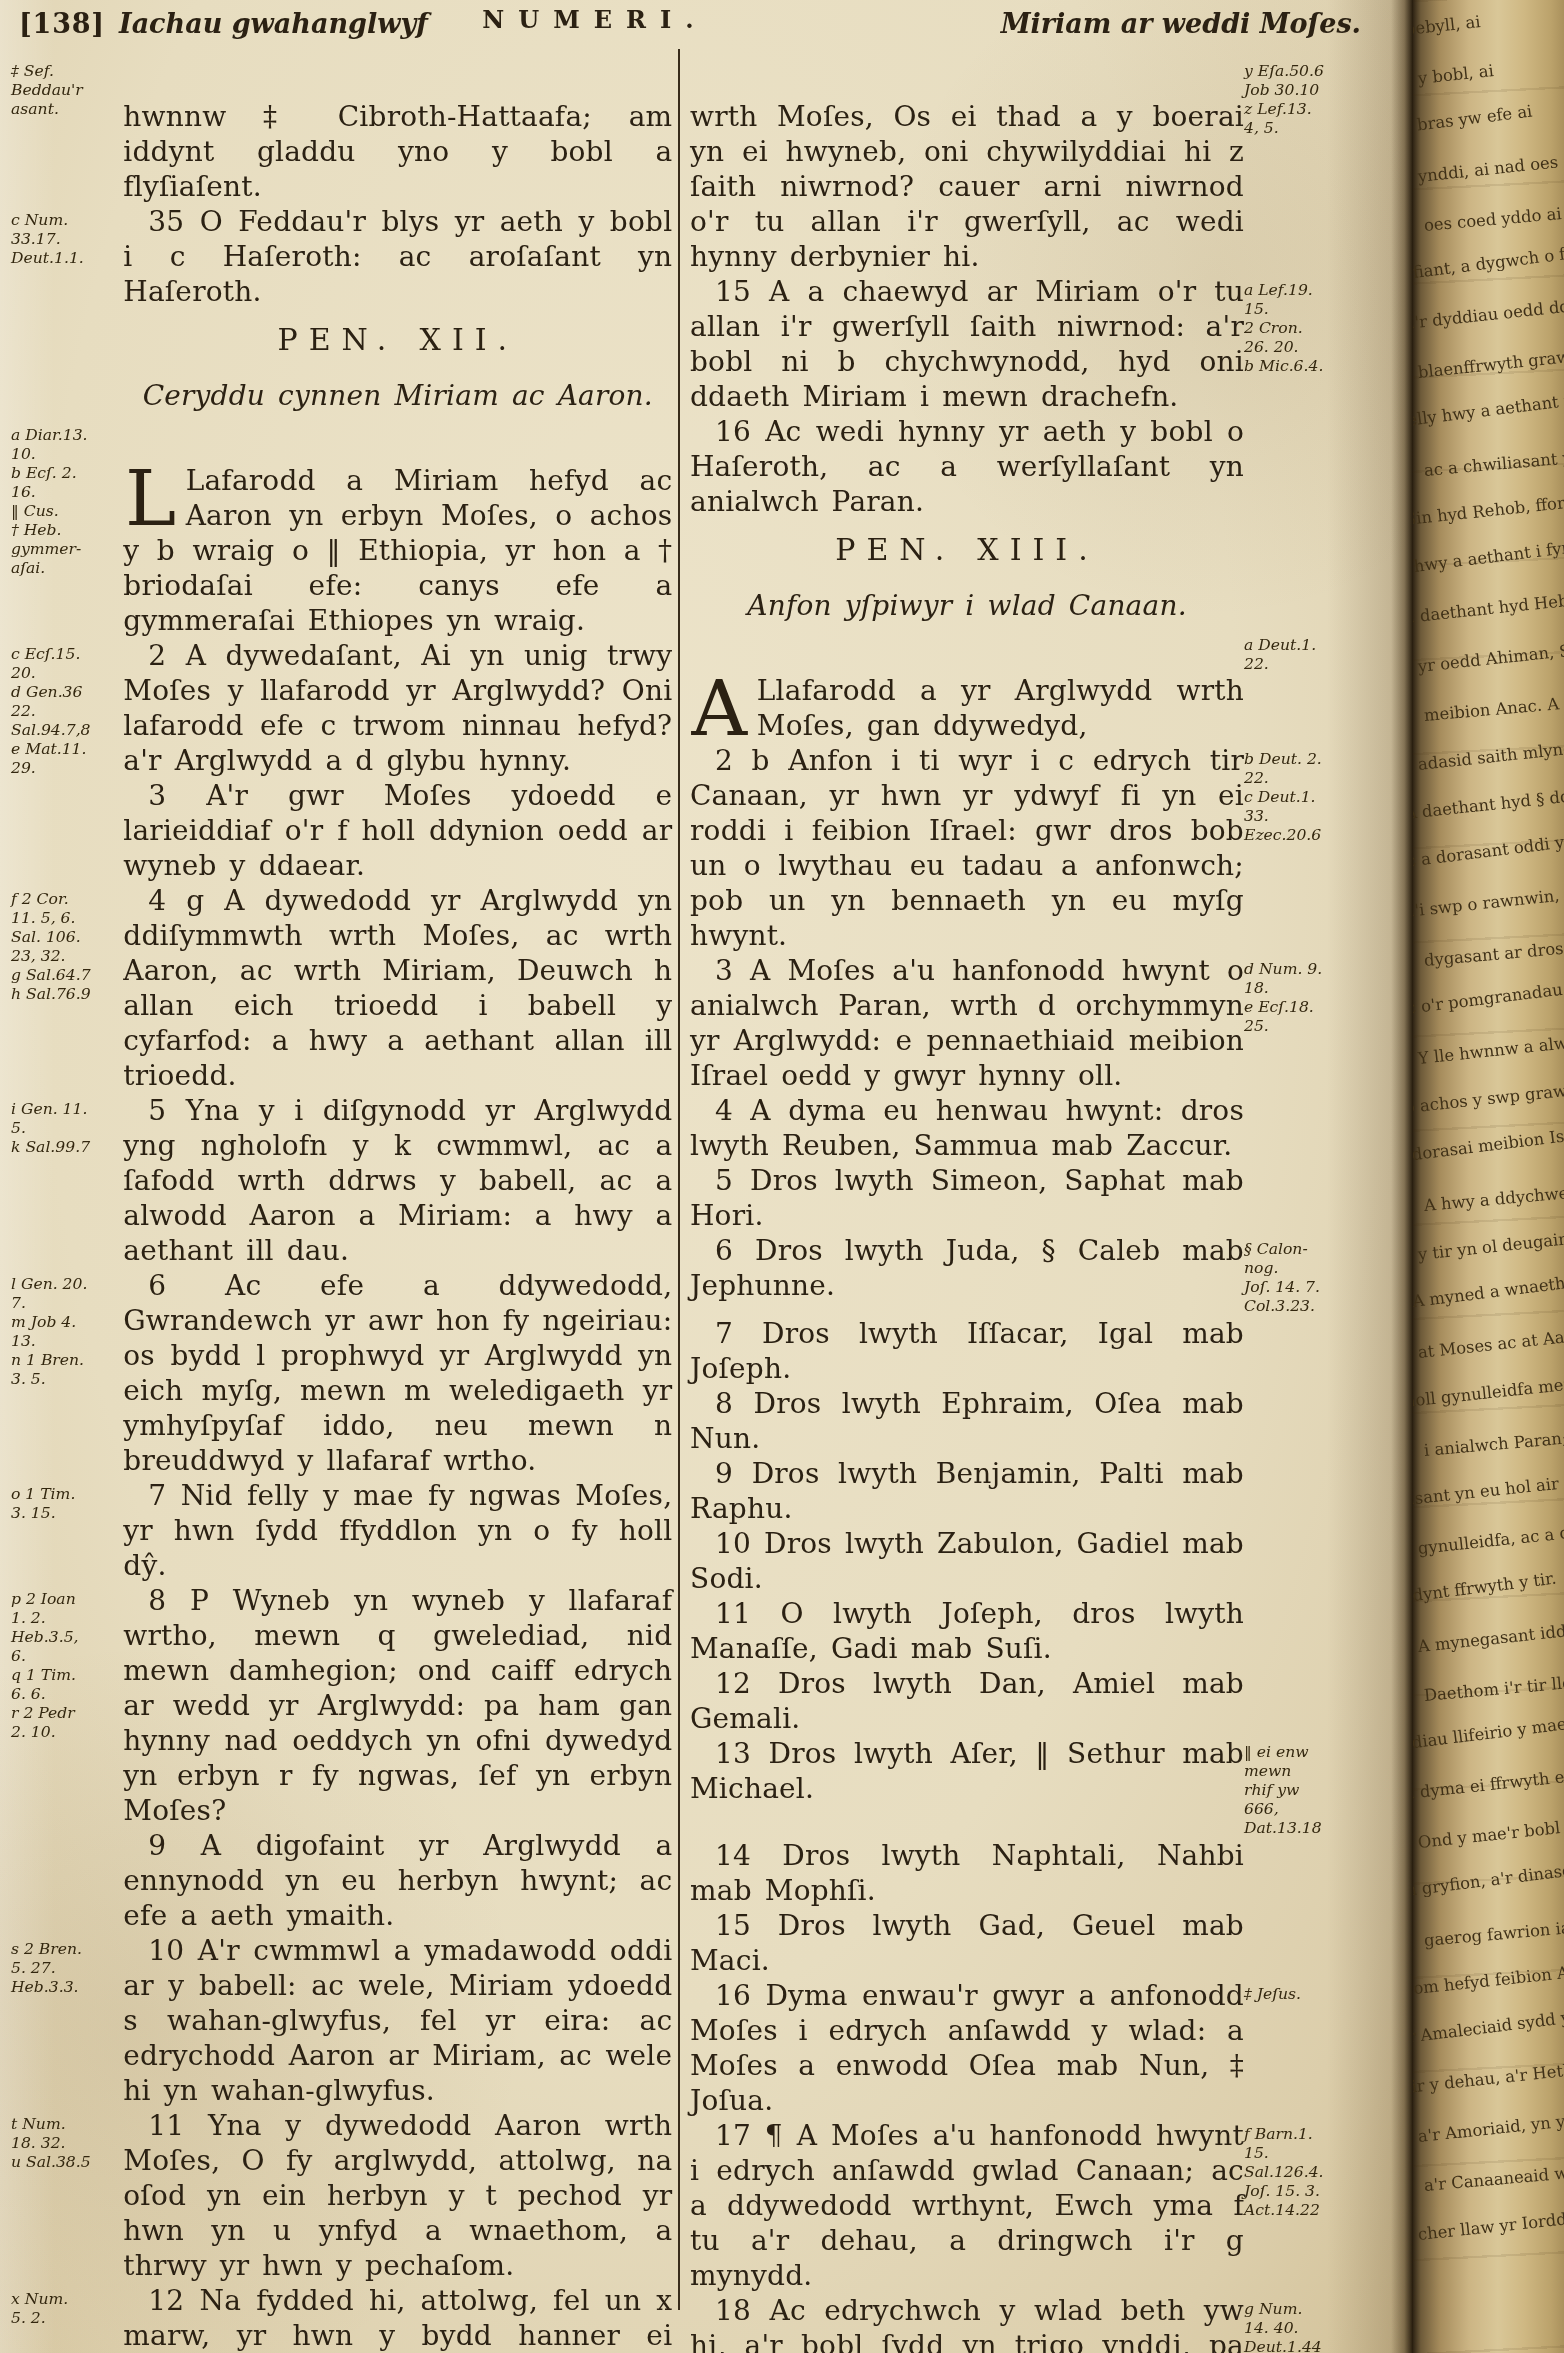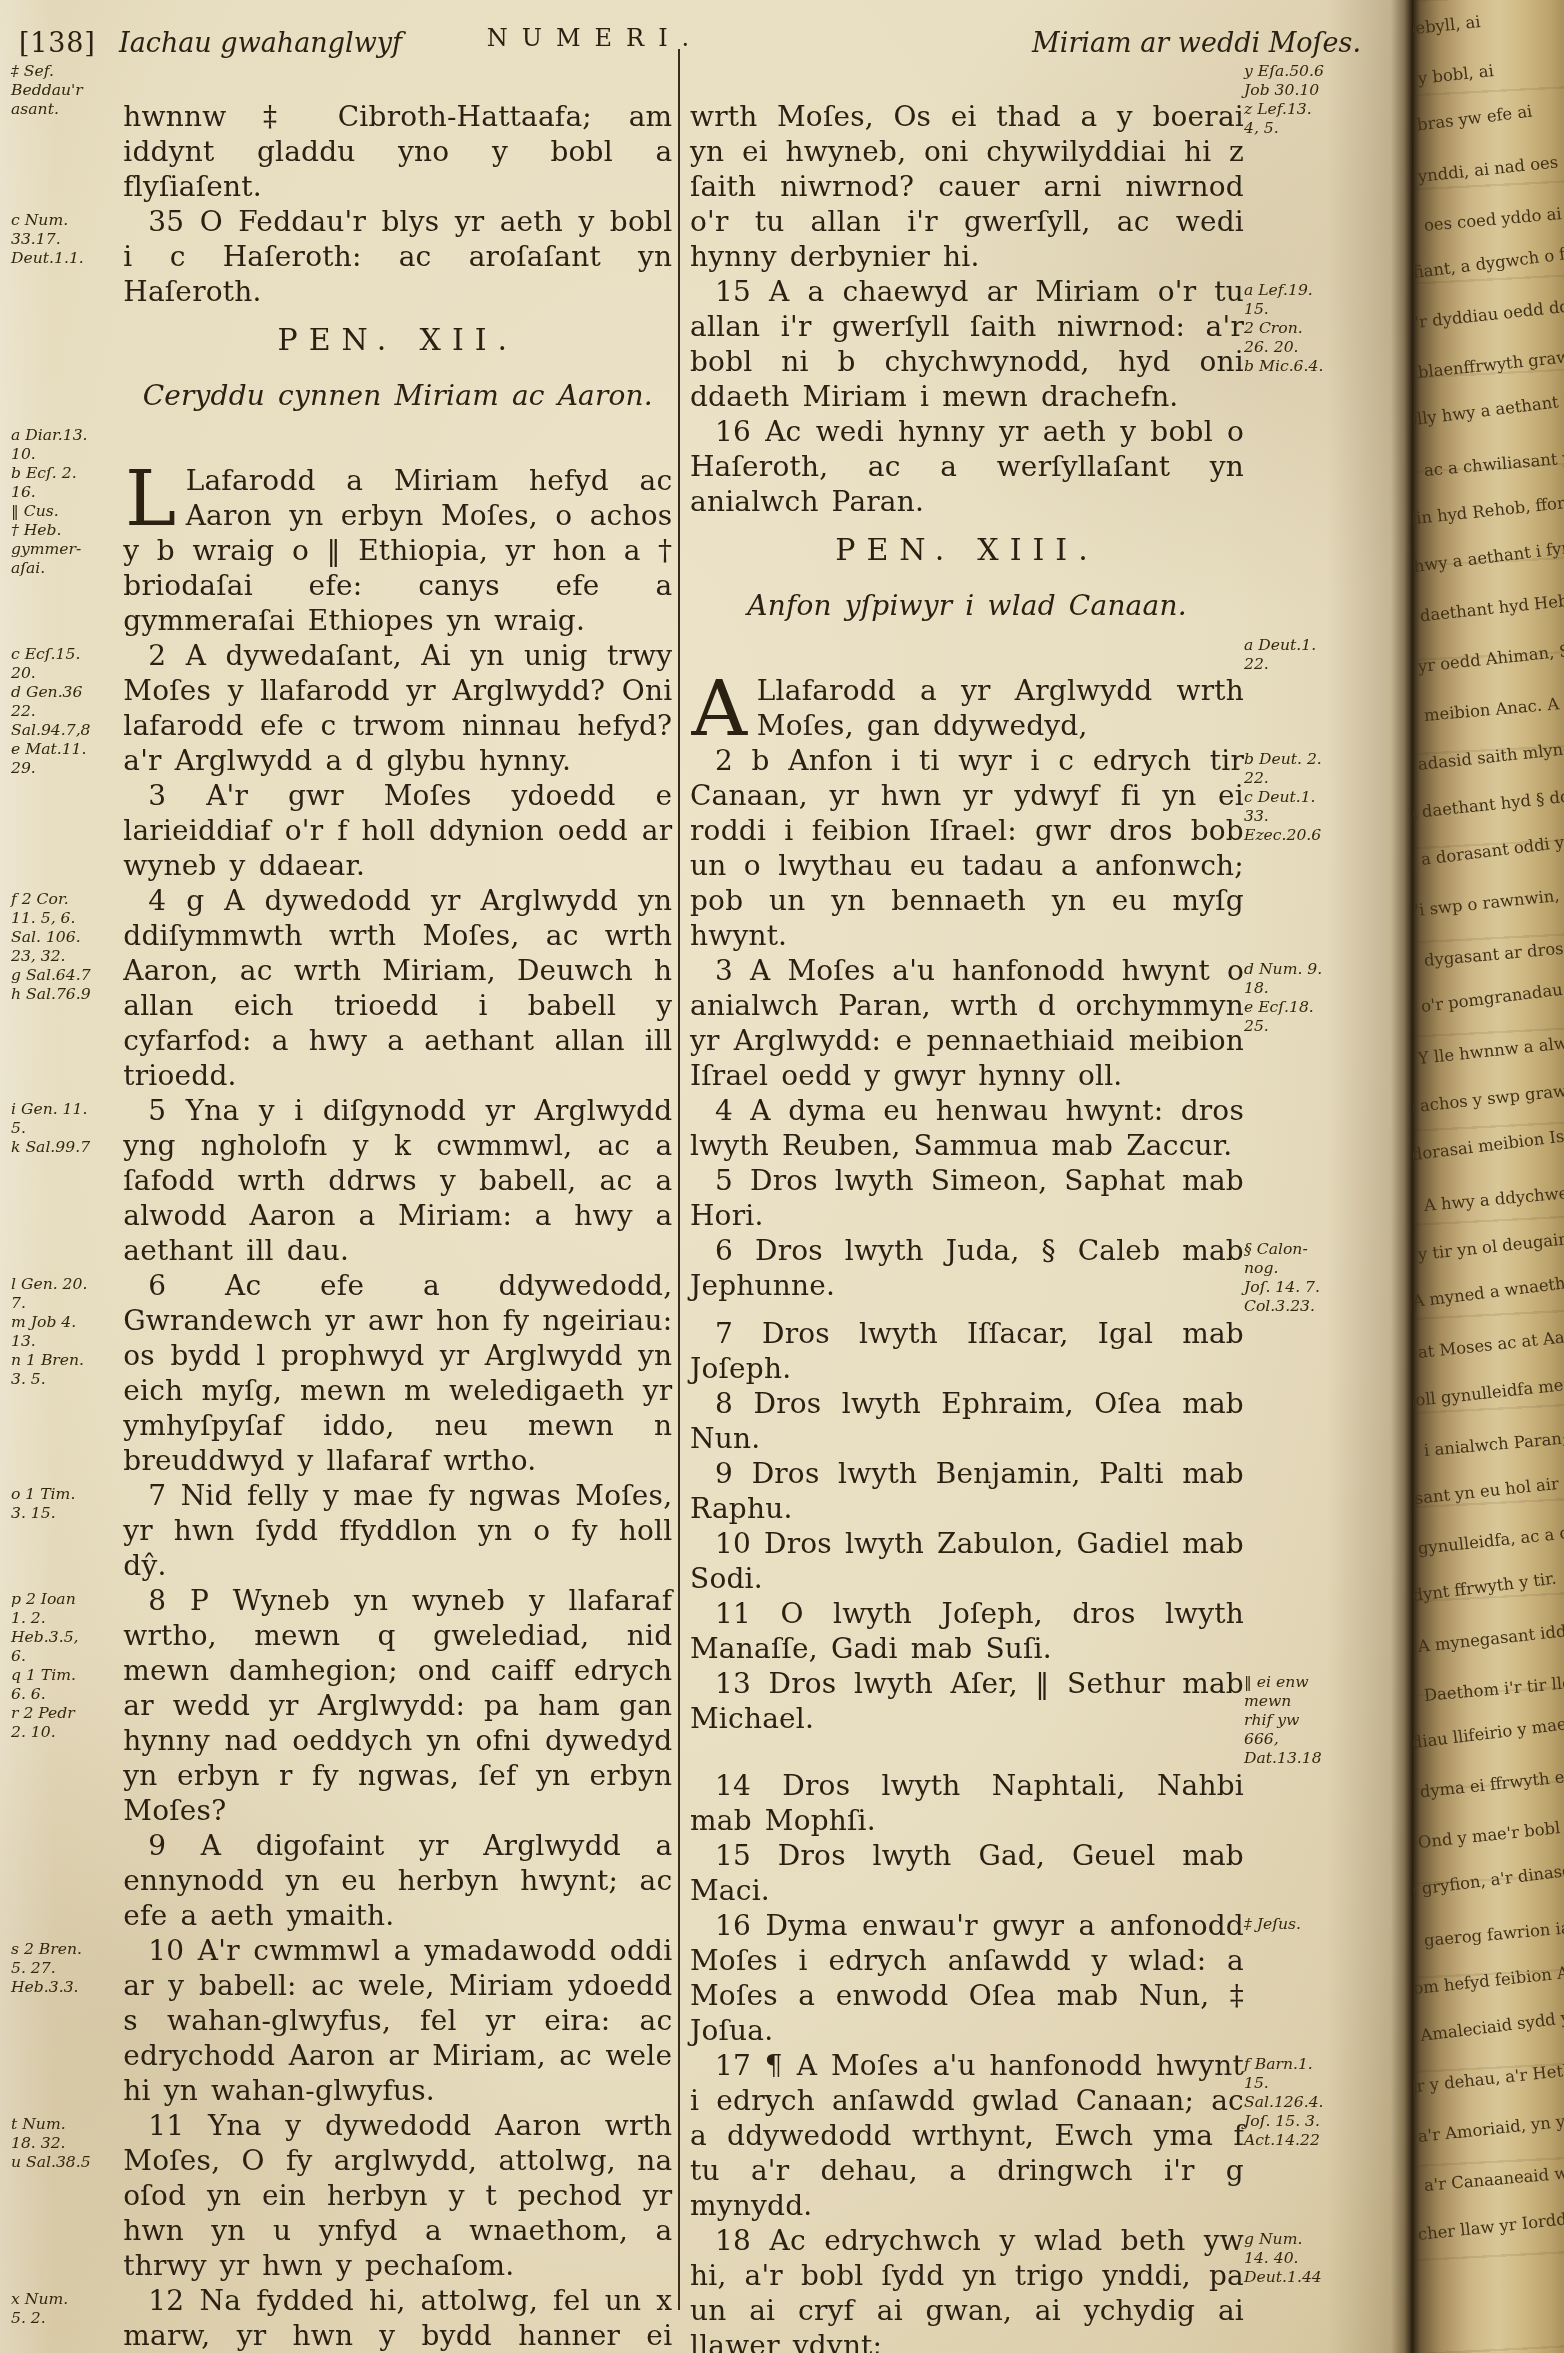--- a/index.html
+++ b/index.html
@@ -13,21 +13,21 @@
   .page{
     position:absolute;left:0;top:0;width:1413px;height:2354px;overflow:hidden;
     color:#2b2113;
     background:
       radial-gradient(circle at 86% 12%, rgba(120,90,40,0.10), rgba(120,90,40,0) 14%),
       radial-gradient(circle at 10% 86%, rgba(120,90,40,0.10), rgba(120,90,40,0) 16%),
       linear-gradient(90deg, rgba(255,255,255,0.28), rgba(255,255,255,0) 55px),
       linear-gradient(270deg, rgba(92,66,28,0.30), rgba(92,66,28,0) 86px),
       radial-gradient(ellipse at 45% 35%, #ece3c9 0%, #e7ddc0 55%, #dcceab 85%, #d2c198 100%);
   }
-  .header{position:absolute;top:24px;left:0;width:1413px;height:41px;font-size:26px;}
+  .header{position:absolute;top:5px;left:0;width:1413px;height:41px;font-size:26px;font-weight:bold;}
   .pagenum{position:absolute;left:19px;top:3.1px;font-size:27px;letter-spacing:0.8px;}
   .header-left{position:absolute;left:95px;top:3.1px;font-style:italic;font-size:27px;margin-left:24px;}
   .header-center{position:absolute;left:423px;top:0;width:344px;text-align:center;font-size:24px;letter-spacing:14px;}
   .header-right{position:absolute;left:892px;top:3.1px;width:469px;text-align:right;font-style:italic;font-size:27px;}
 
   .rule{position:absolute;left:678px;top:49px;width:2.3px;height:2261px;background:#382c1b;}
 
   .colL{position:absolute;left:11px;top:55px;width:662px;}
   .colR{position:absolute;left:690px;top:55px;width:684px;}
   .row{display:grid;}
@@ -316,20 +316,24 @@
     <div class="row">
       <div class="vt">10 Dros lwyth Zabulon, Gadiel mab Sodi.</div>
       <div class="note"></div>
     </div>
 
     <div class="row">
       <div class="vt">11 O lwyth Joſeph, dros lwyth Manaſſe, Gadi mab Suſi.</div>
       <div class="note"></div>
     </div>
 
+    <div class="row">
+      <div class="vt">12 Dros lwyth Dan, Amiel mab Gemali.</div>
+      <div class="note"></div>
+    </div>
 
     <div class="row">
       <div class="vt">13 Dros lwyth Aſer, ‖ Sethur mab Michael.</div>
       <div class="note">‖ ei enw
 mewn
 rhif yw
 666,
 Dat.13.18</div>
     </div>
 

